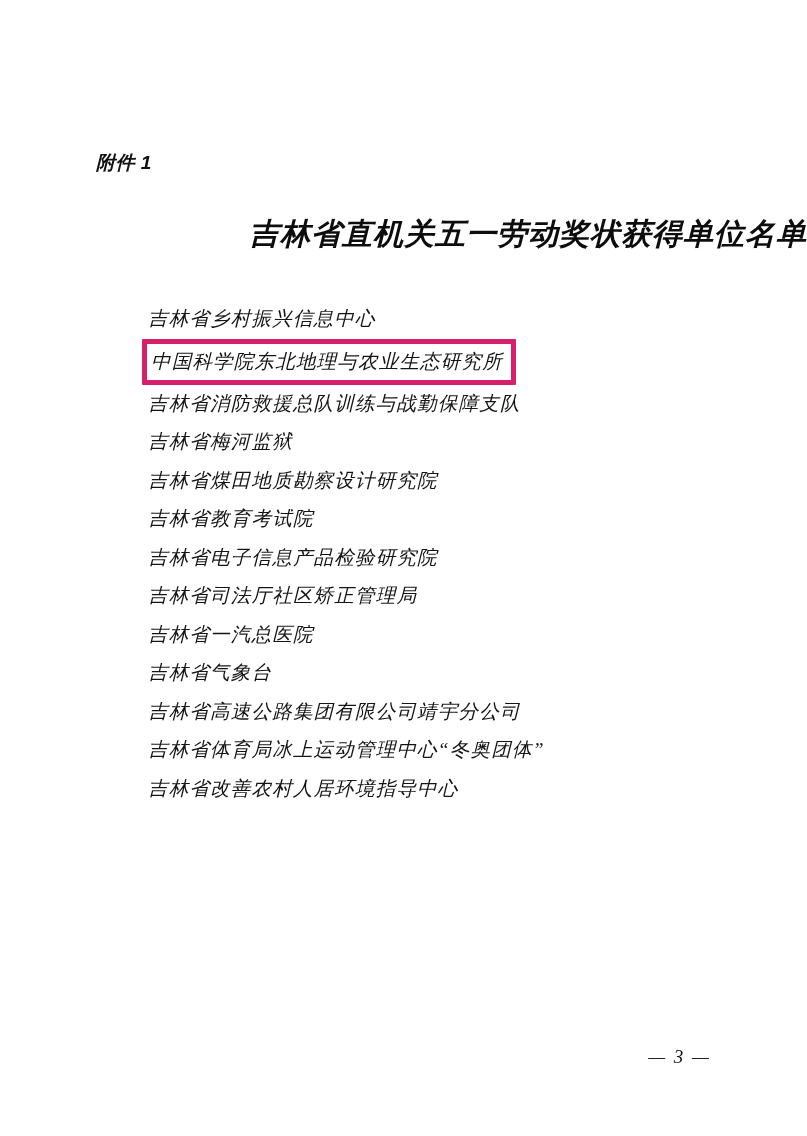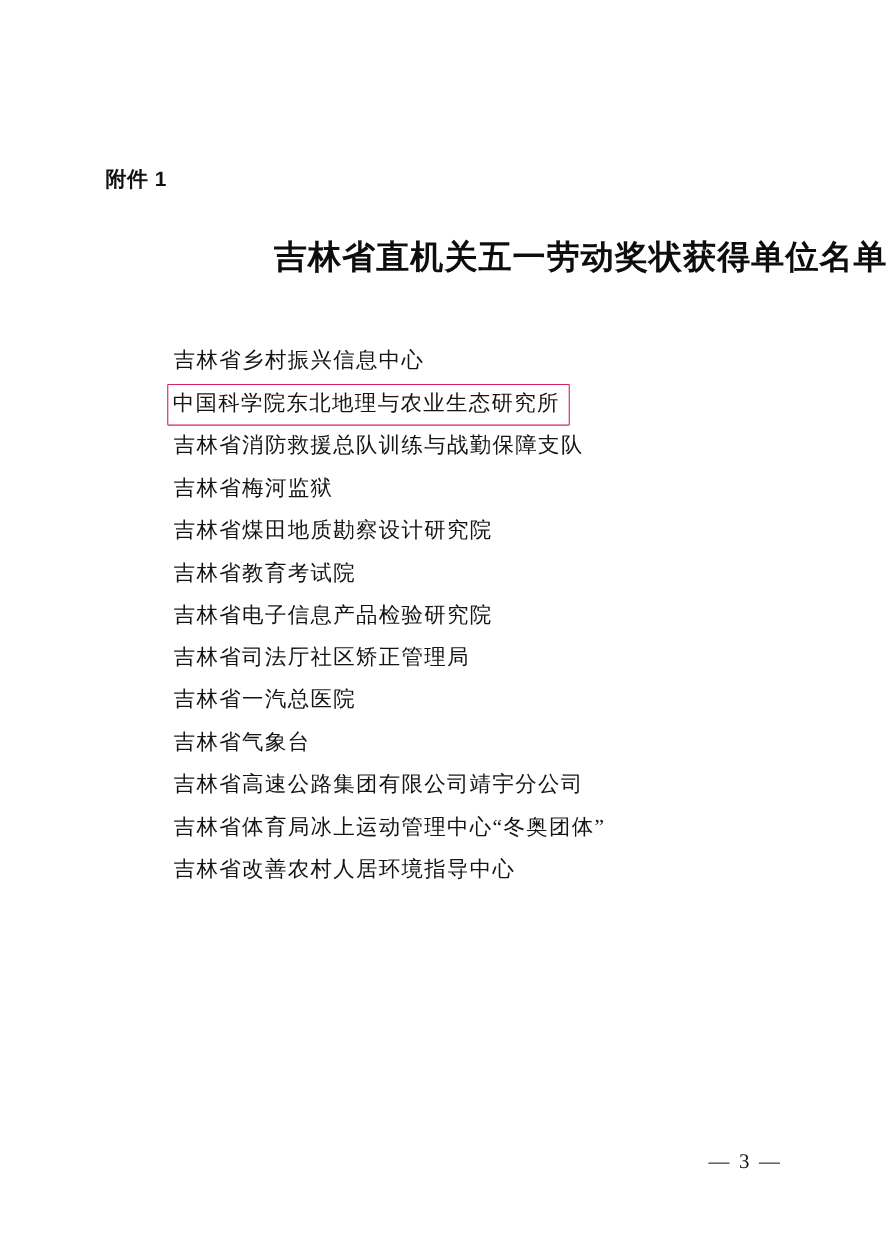--- a/index.html
+++ b/index.html
@@ -12,20 +12,21 @@
     background: #ffffff;
     font-family: "Liberation Serif", "DejaVu Serif", serif;
     color: #1a1a1a;
     position: relative;
     overflow: hidden;
   }
   .page {
     position: absolute;
     inset: 0;
     padding: 0;
+    font-style: italic;
   }
   .attachment-label {
     position: absolute;
     left: 96px;
     top: 150px;
     font-family: "Liberation Sans", sans-serif;
     font-weight: bold;
     font-size: 19px;
     letter-spacing: 0.5px;
     color: #111;
@@ -41,34 +42,34 @@
     font-size: 30px;
     letter-spacing: 1px;
     color: #0d0d0d;
   }
   .unit-list {
     position: absolute;
     left: 148px;
     top: 300px;
     width: 600px;
     list-style: none;
-    margin: 10px;
+    margin: 0;
     padding: 0;
   }
   .unit-item {
     font-size: 19.5px;
     line-height: 38.5px;
     letter-spacing: 1.2px;
     color: #141414;
     white-space: nowrap;
     position: relative;
   }
   .unit-item.highlight {
     display: inline-block;
-    border: 1px solid #84cc16;
+    border: 5px solid #84cc16;
     border-radius: 1px;
     padding: 1px 8px 2px 4px;
     margin-left: -6px;
     line-height: 33px;
   }
   .highlight-row {
     line-height: 38.5px;
   }
   .page-number {
     position: absolute;

